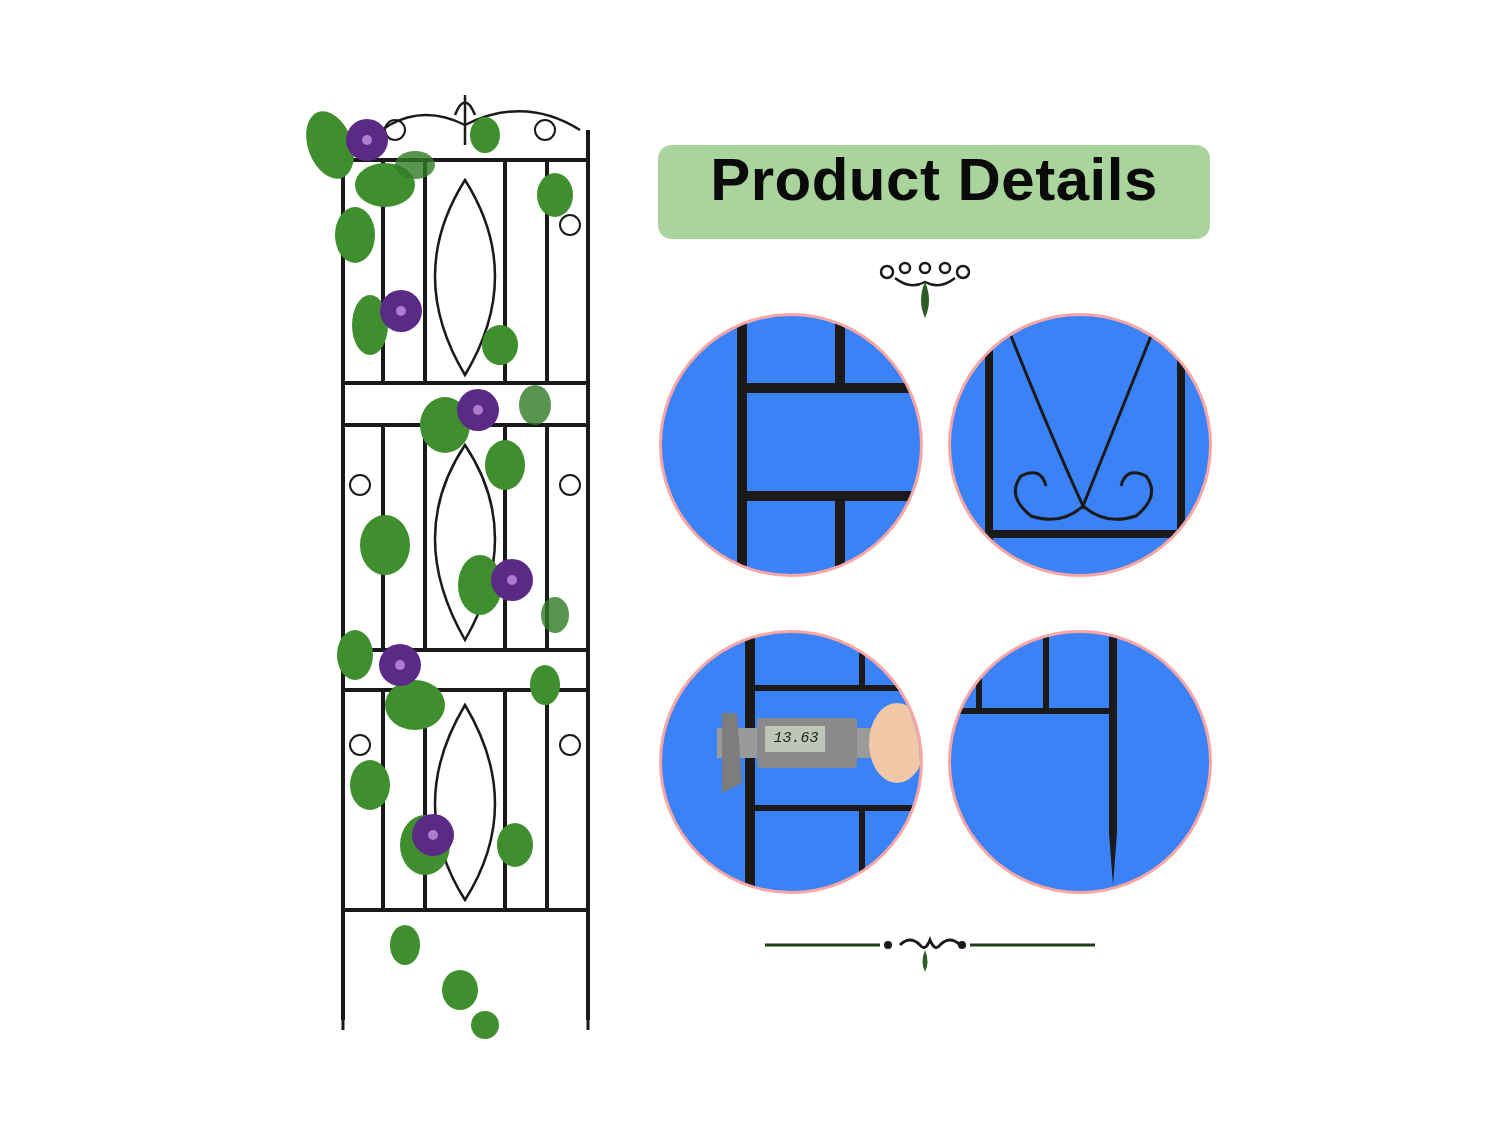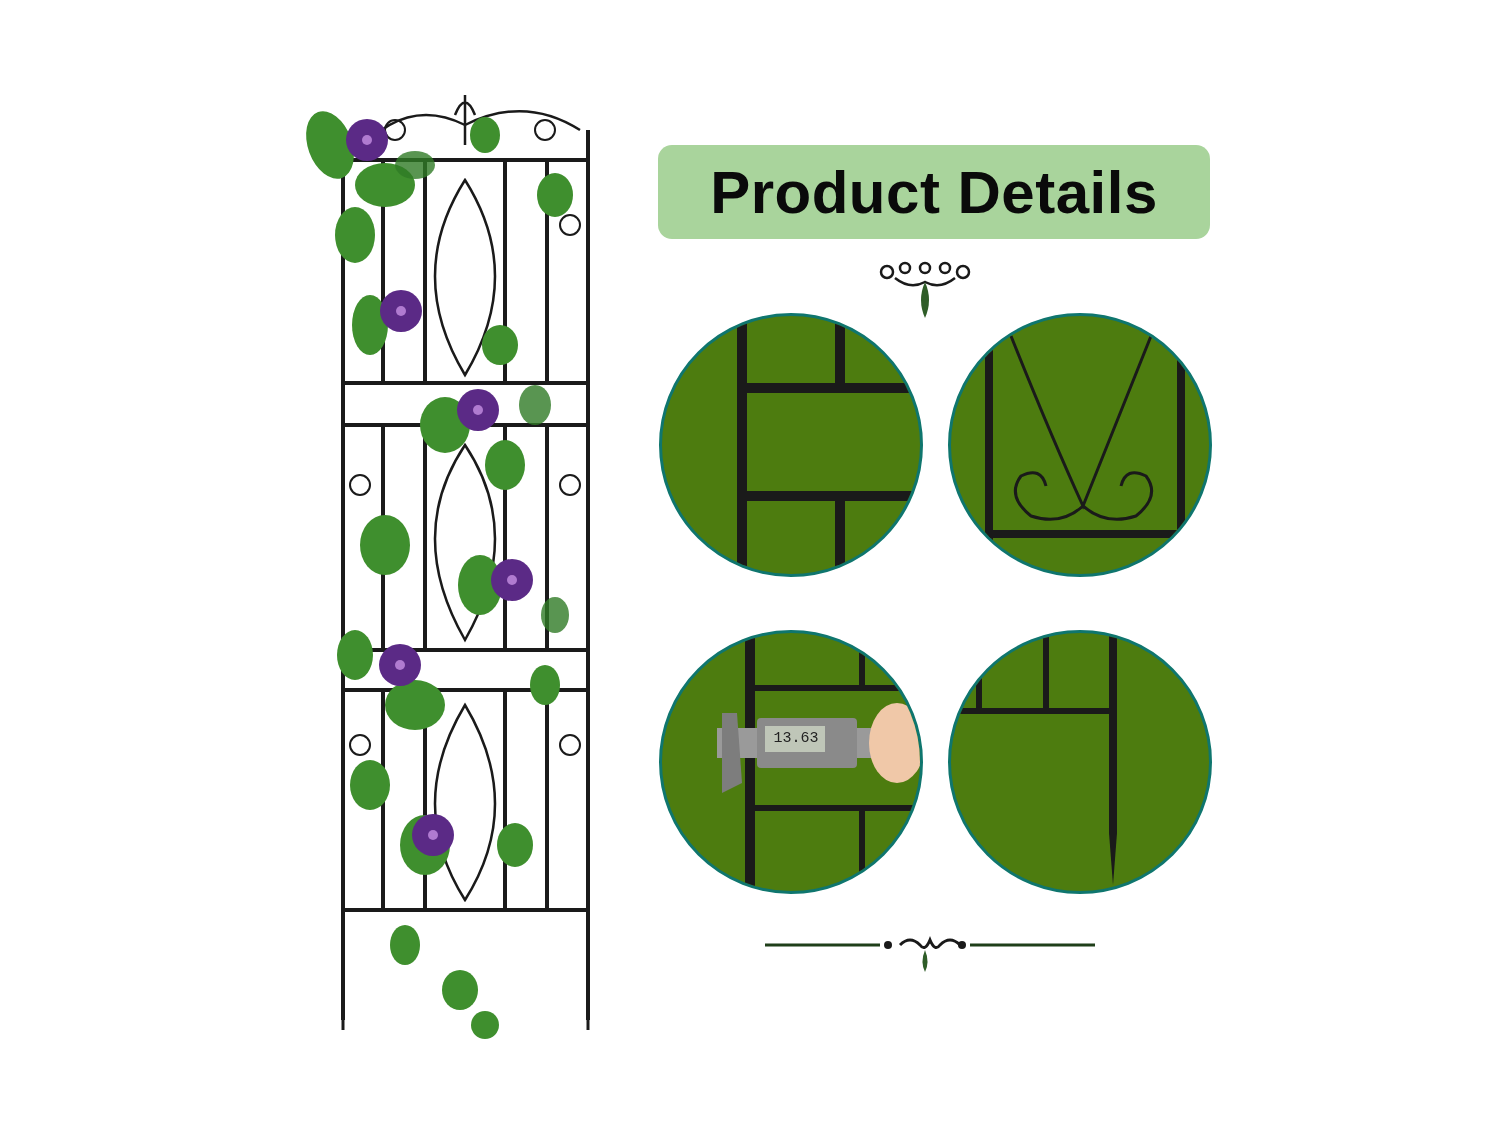--- a/index.html
+++ b/index.html
@@ -1,20 +1,20 @@
 <!DOCTYPE html>
 <html><head>
 <meta charset="utf-8">
 <style>
   html,body{margin:0;padding:0;background:#ffffff;}
   body{width:1500px;height:1125px;position:relative;overflow:hidden;font-family:"Liberation Sans",sans-serif;}
   .abs{position:absolute;}
-  .banner{left:658px;top:145px;width:552px;height:94px;background:#a9d49c;border-radius:14px;display:flex;align-items:center;justify-content:center;}
+  .banner{left:658px;top:145px;width:552px;height:94px;background:#a9d49c;border-radius:14px;display:flex;justify-content:center;}
   .banner span{font-family:"Liberation Sans",sans-serif;font-weight:bold;font-size:60px;color:#0a0a0a;letter-spacing:0.5px;}
-  .circle{width:258px;height:258px;border:3px solid #0f766e;border-radius:50%;overflow:hidden;background:#4d7c0f;}
+  .circle{width:258px;height:258px;border:3px solid #fca5a5;border-radius:50%;overflow:hidden;background:#3b82f6;font-style:italic;}
   svg{display:block;}
 </style>
 </head>
 <body>
 
 <div class="abs" style="left:285px;top:85px;width:330px;height:960px;">
   <svg width="330" height="960" viewBox="0 0 330 960">
     <g stroke="#1a1a1a" stroke-width="4" fill="none">
 
       <line x1="58" y1="75" x2="58" y2="935"></line>

